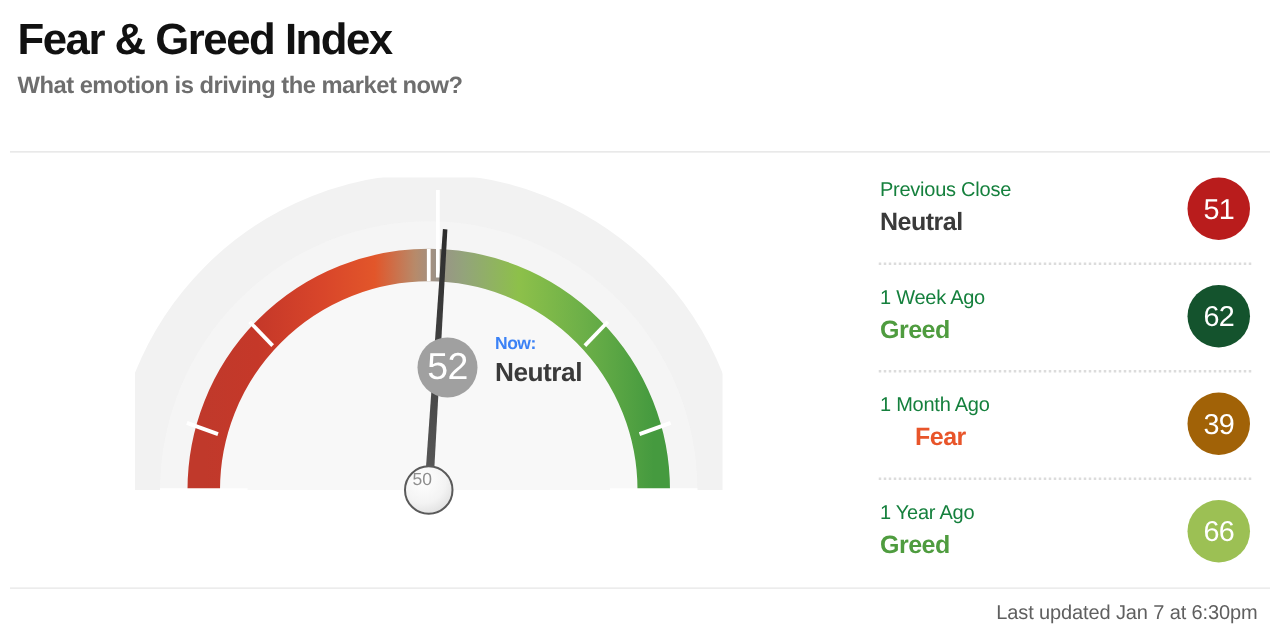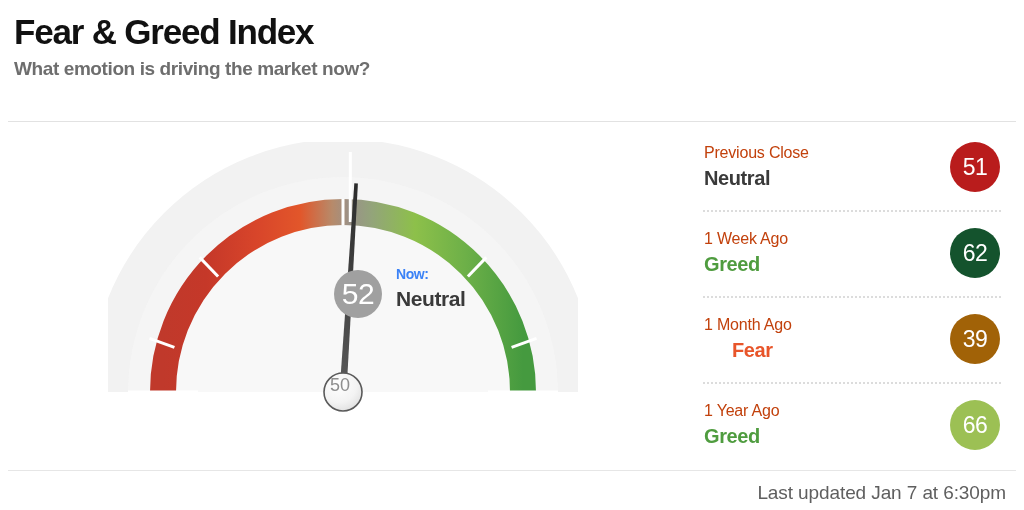--- a/index.html
+++ b/index.html
@@ -62,21 +62,21 @@
     height: 345px;
   }
   #gauge-svg {
     position: absolute;
     left: 108px;
     top: 18px;
   }
 
   .gauge-tick-label {
     position: absolute;
-    font-size: 18px;
+    font-size: 14px;
     color: #8e8e8e;
     font-family: "Liberation Sans", sans-serif;
   }
   #tick-50  { left: 330px; top: 251px; }
 
   
   #now-badge {
     position: absolute;
     left: 334px;
     top: 146px;
@@ -135,21 +135,21 @@
     top: 0;
     width: 298px;
     height: 0;
     border-top: 2px dotted #dcdcdc;
   }
   .history-text {
     padding-left: 4px;
   }
   .history-period {
     font-size: 16px;
-    color: #c2410c;
+    color: #15803d;
     letter-spacing: -0.2px;
     line-height: 1.25;
   }
   .history-sentiment {
     font-size: 20px;
     font-weight: bold;
     letter-spacing: -0.4px;
     line-height: 1.25;
     margin-top: 3px;
   }
@@ -173,21 +173,21 @@
     left: 8px;
     top: 470px;
     width: 1008px;
     height: 1px;
     background: #e6e6e6;
   }
   #last-updated {
     position: absolute;
     right: 18px;
     top: 482px;
-    font-size: 19px;
+    font-size: 16px;
     color: #5f5f5f;
     letter-spacing: -0.1px;
   }
 </style>
 </head>
 <body>
 
 <div id="header">
   <h1 id="page-title">Fear &amp; Greed Index</h1>
   <div id="page-subtitle">What emotion is driving the market now?</div>

